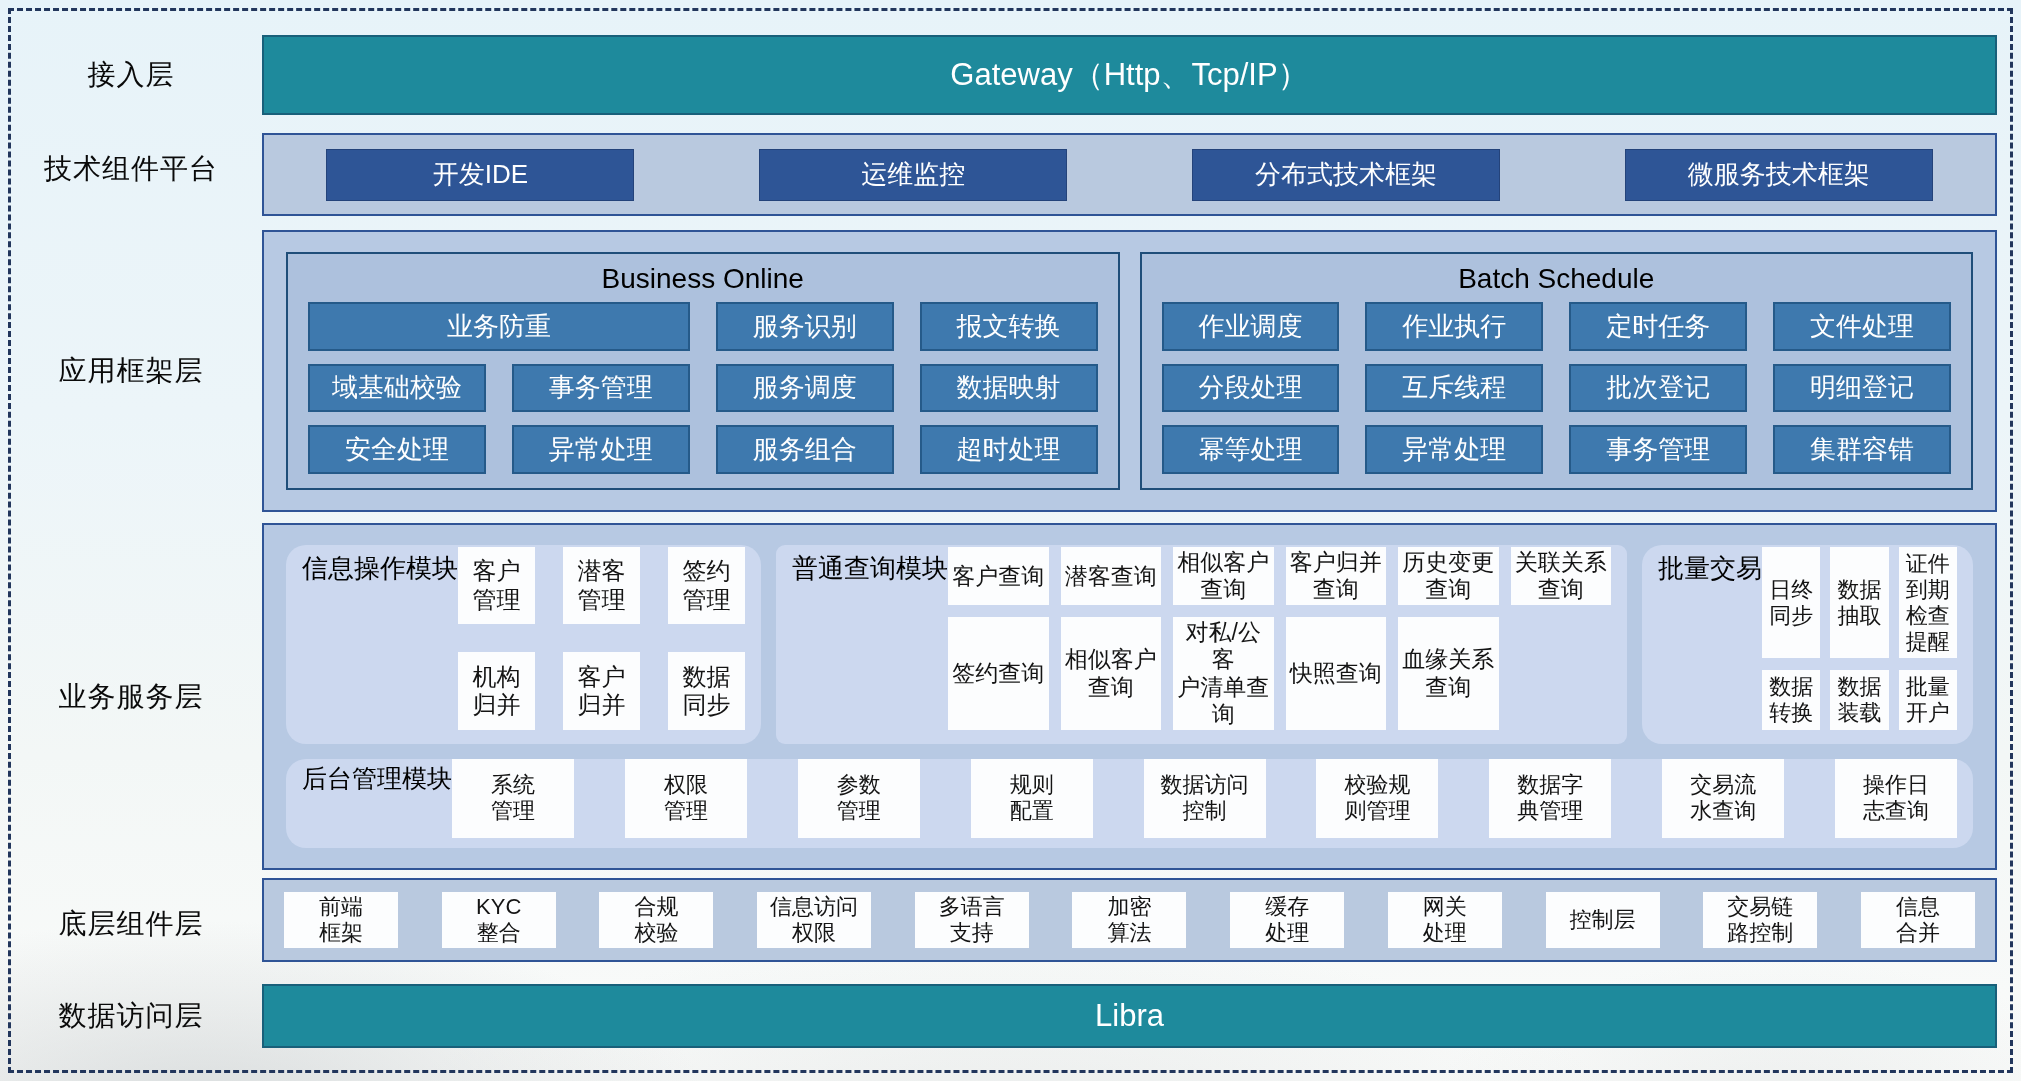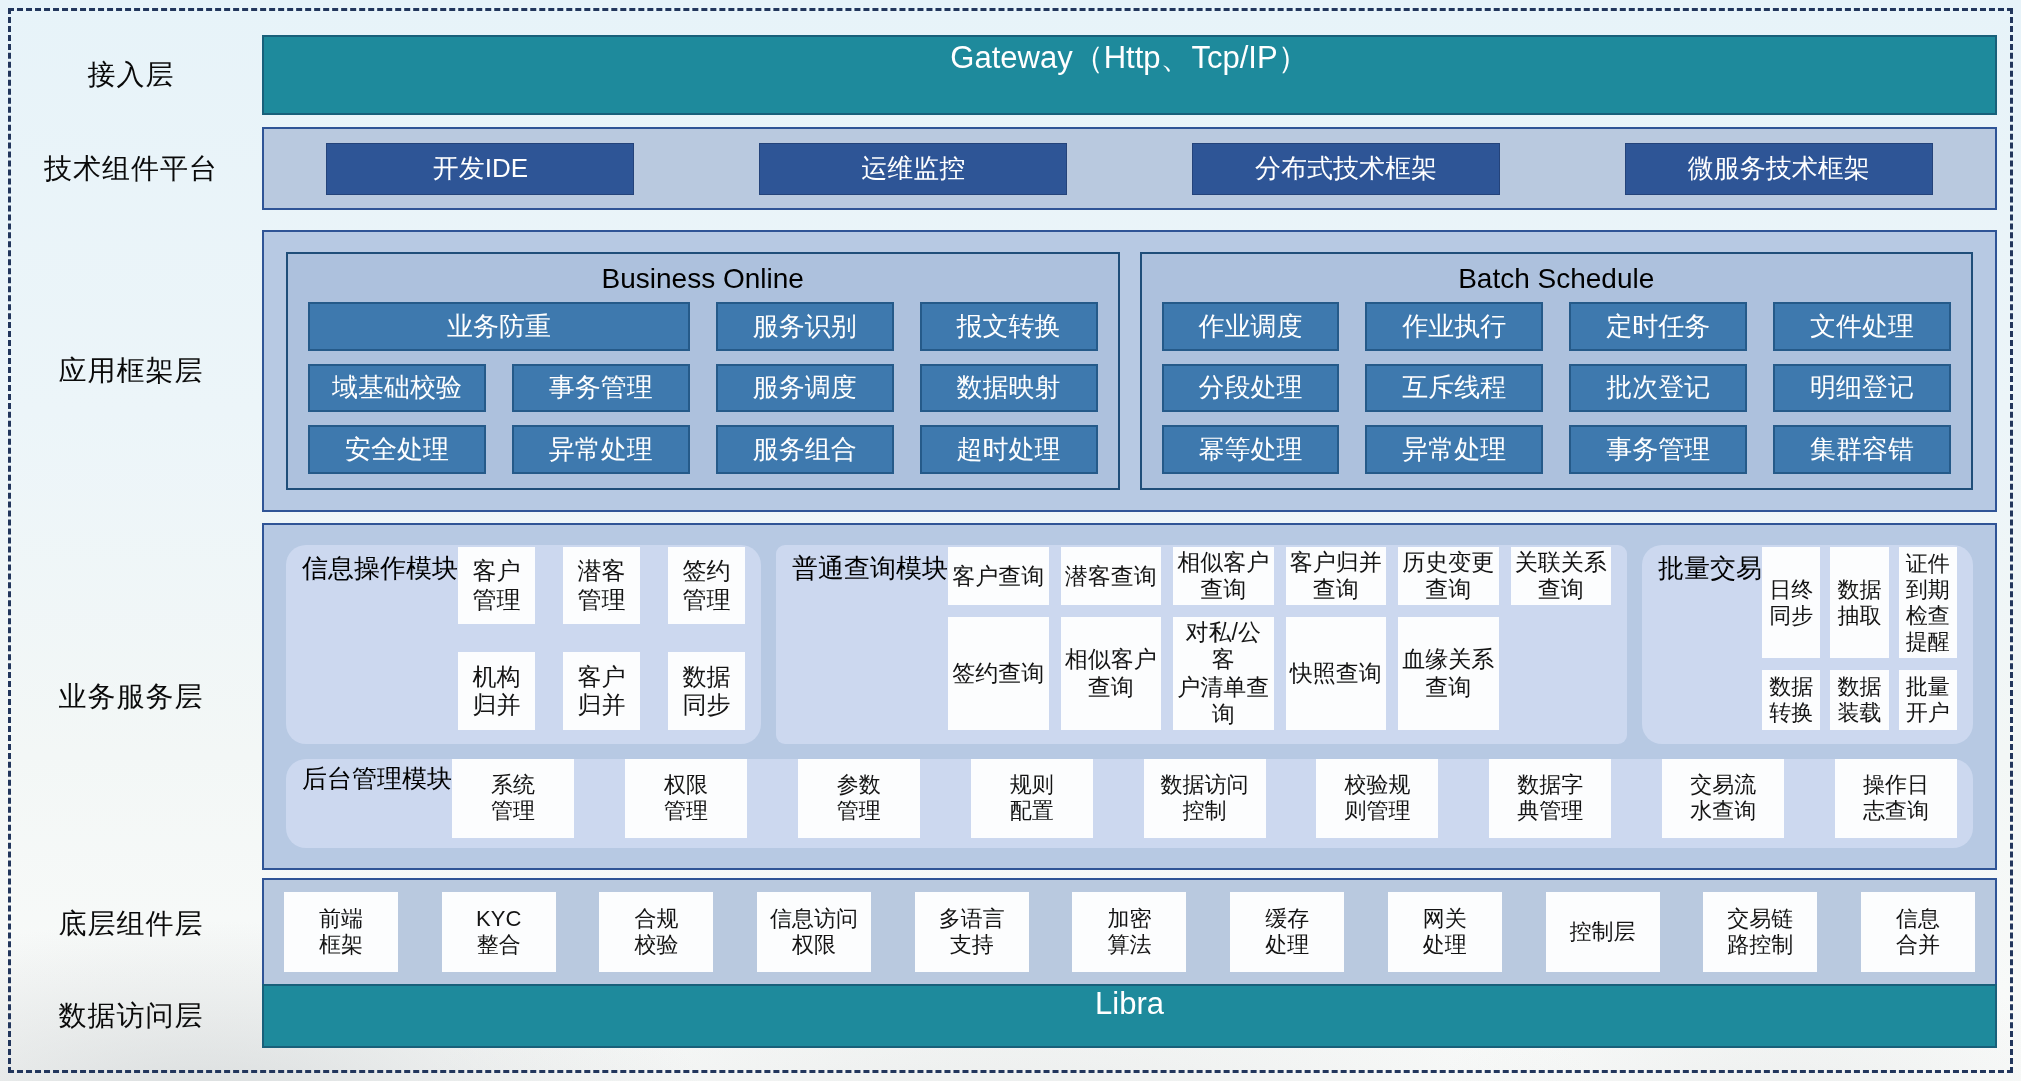--- a/index.html
+++ b/index.html
@@ -13,21 +13,21 @@
       linear-gradient(180deg,#e7f3f9 0%,#ecf5f9 38%,#f3f7f6 70%,#fafbfa 100%);
   }
   .frame{position:absolute;inset:8px;border:3px dashed #22365c;pointer-events:none;}
   .layer-label{
     position:absolute;left:0;width:262px;display:flex;align-items:center;justify-content:center;
     font-size:28px;color:#0a0a0a;letter-spacing:1px;
   }
   .bar,.lbox{position:absolute;left:262px;width:1735px;box-sizing:border-box;}
   .teal{
     background:#1e8a9c;border:2px solid #19607a;color:#ffffff;
-    display:flex;justify-content:center;font-size:31px;
+    display:flex;align-items:center;justify-content:center;font-size:31px;
   }
   .lbox{background:#b9c9df;border:2px solid #2f5496;}
   .tech{display:grid;grid-template-columns:repeat(4,1fr);align-items:center;justify-items:center;}
   .tech-btn{
     width:308px;height:52px;background:#2e5596;border:1px solid #24437a;color:#fff;
     font-size:26px;display:flex;align-items:center;justify-content:center;box-sizing:border-box;
   }
   .framework{background:#b7c9e3;padding:20px 22px;display:flex;gap:20px;}
   .fw-panel{
     flex:1;background:#adc1dd;border:2px solid #1f4e79;box-sizing:border-box;
@@ -73,21 +73,21 @@
 
 <div class="stage">
   <div class="frame"></div>
 
   <div class="layer-label" style="top:35px;height:80px">接入层</div>
   <div class="bar teal" style="top:35px;height:80px">
     <span>Gateway（Http、Tcp/IP）</span>
   </div>
 
   <div class="layer-label" style="top:127px;height:83px">技术组件平台</div>
-  <div class="lbox tech" style="top:127px;height:83px">
+  <div class="lbox tech" style="top:133px;height:83px">
     <div class="tech-btn">开发IDE</div>
     <div class="tech-btn">运维监控</div>
     <div class="tech-btn">分布式技术框架</div>
     <div class="tech-btn">微服务技术框架</div>
   </div>
 
   <div class="layer-label" style="top:230px;height:282px">应用框架层</div>
   <div class="lbox framework" style="top:230px;height:282px">
     <div class="fw-panel">
       <div class="fw-title">Business Online</div>
@@ -198,21 +198,21 @@
 典管理</div>
         <div class="chip-white">交易流
 水查询</div>
         <div class="chip-white">操作日
 志查询</div>
       </div>
     </div>
   </div>
 
   <div class="layer-label" style="top:878px;height:92px">底层组件层</div>
-  <div class="lbox components" style="top:878px;height:108px">
+  <div class="lbox components" style="top:878px;height:84px">
     <div class="chip-white">前端
 框架</div>
     <div class="chip-white">KYC
 整合</div>
     <div class="chip-white">合规
 校验</div>
     <div class="chip-white">信息访问
 权限</div>
     <div class="chip-white">多语言
 支持</div>

